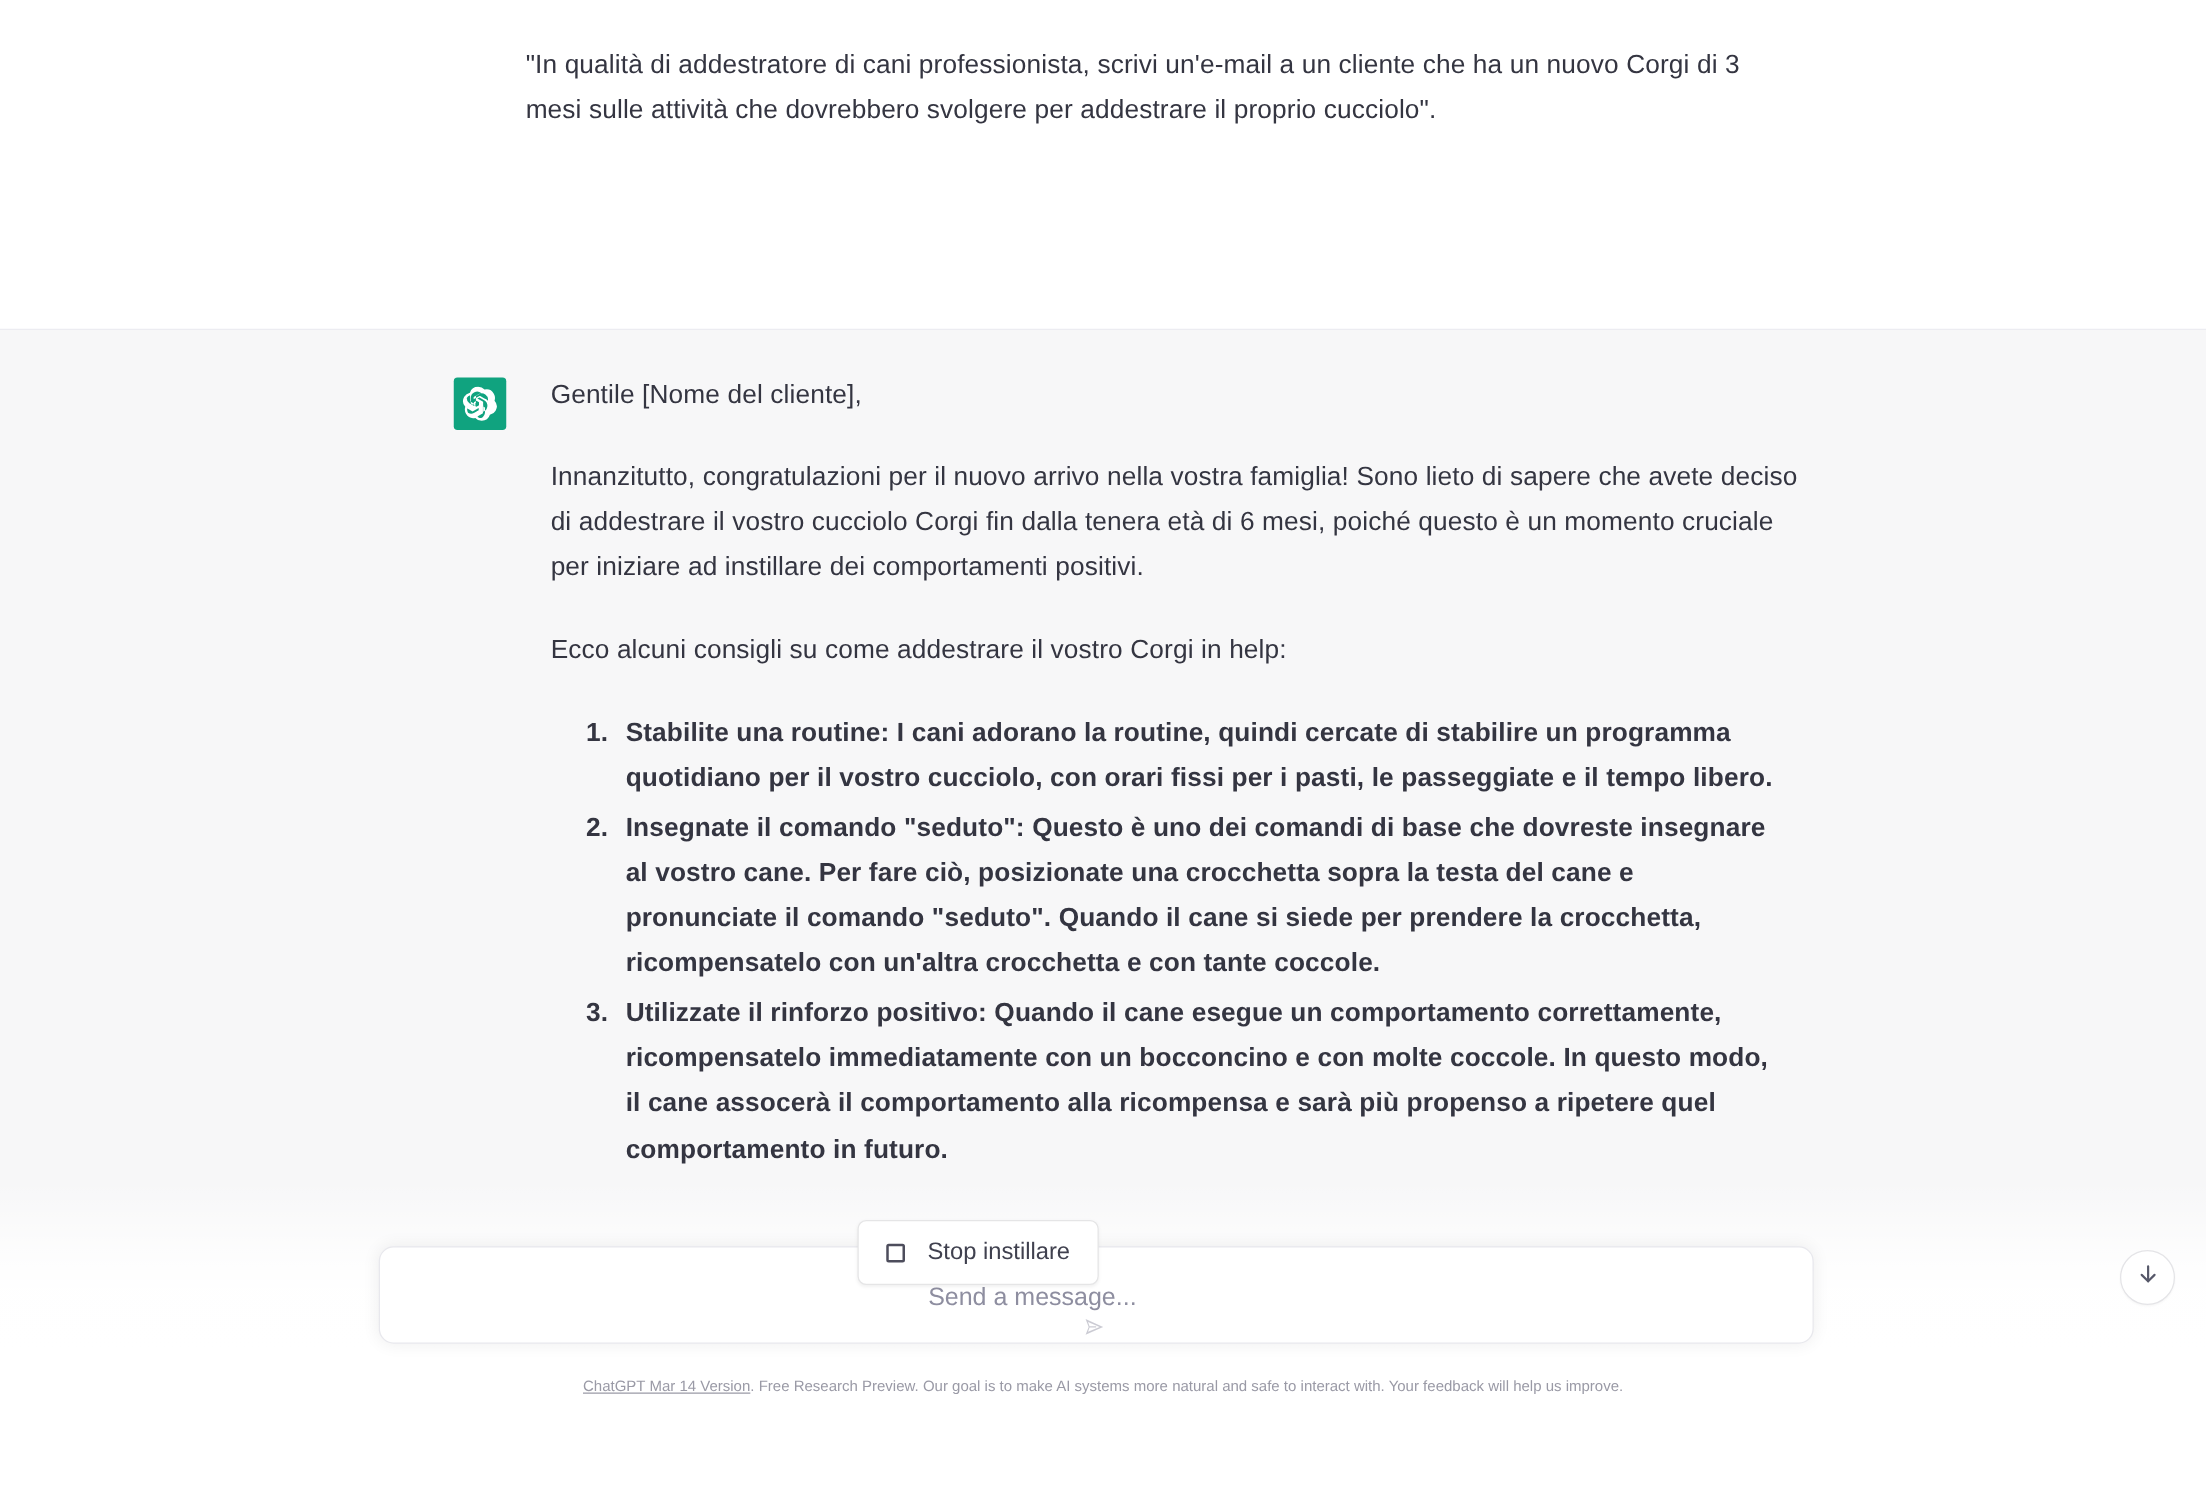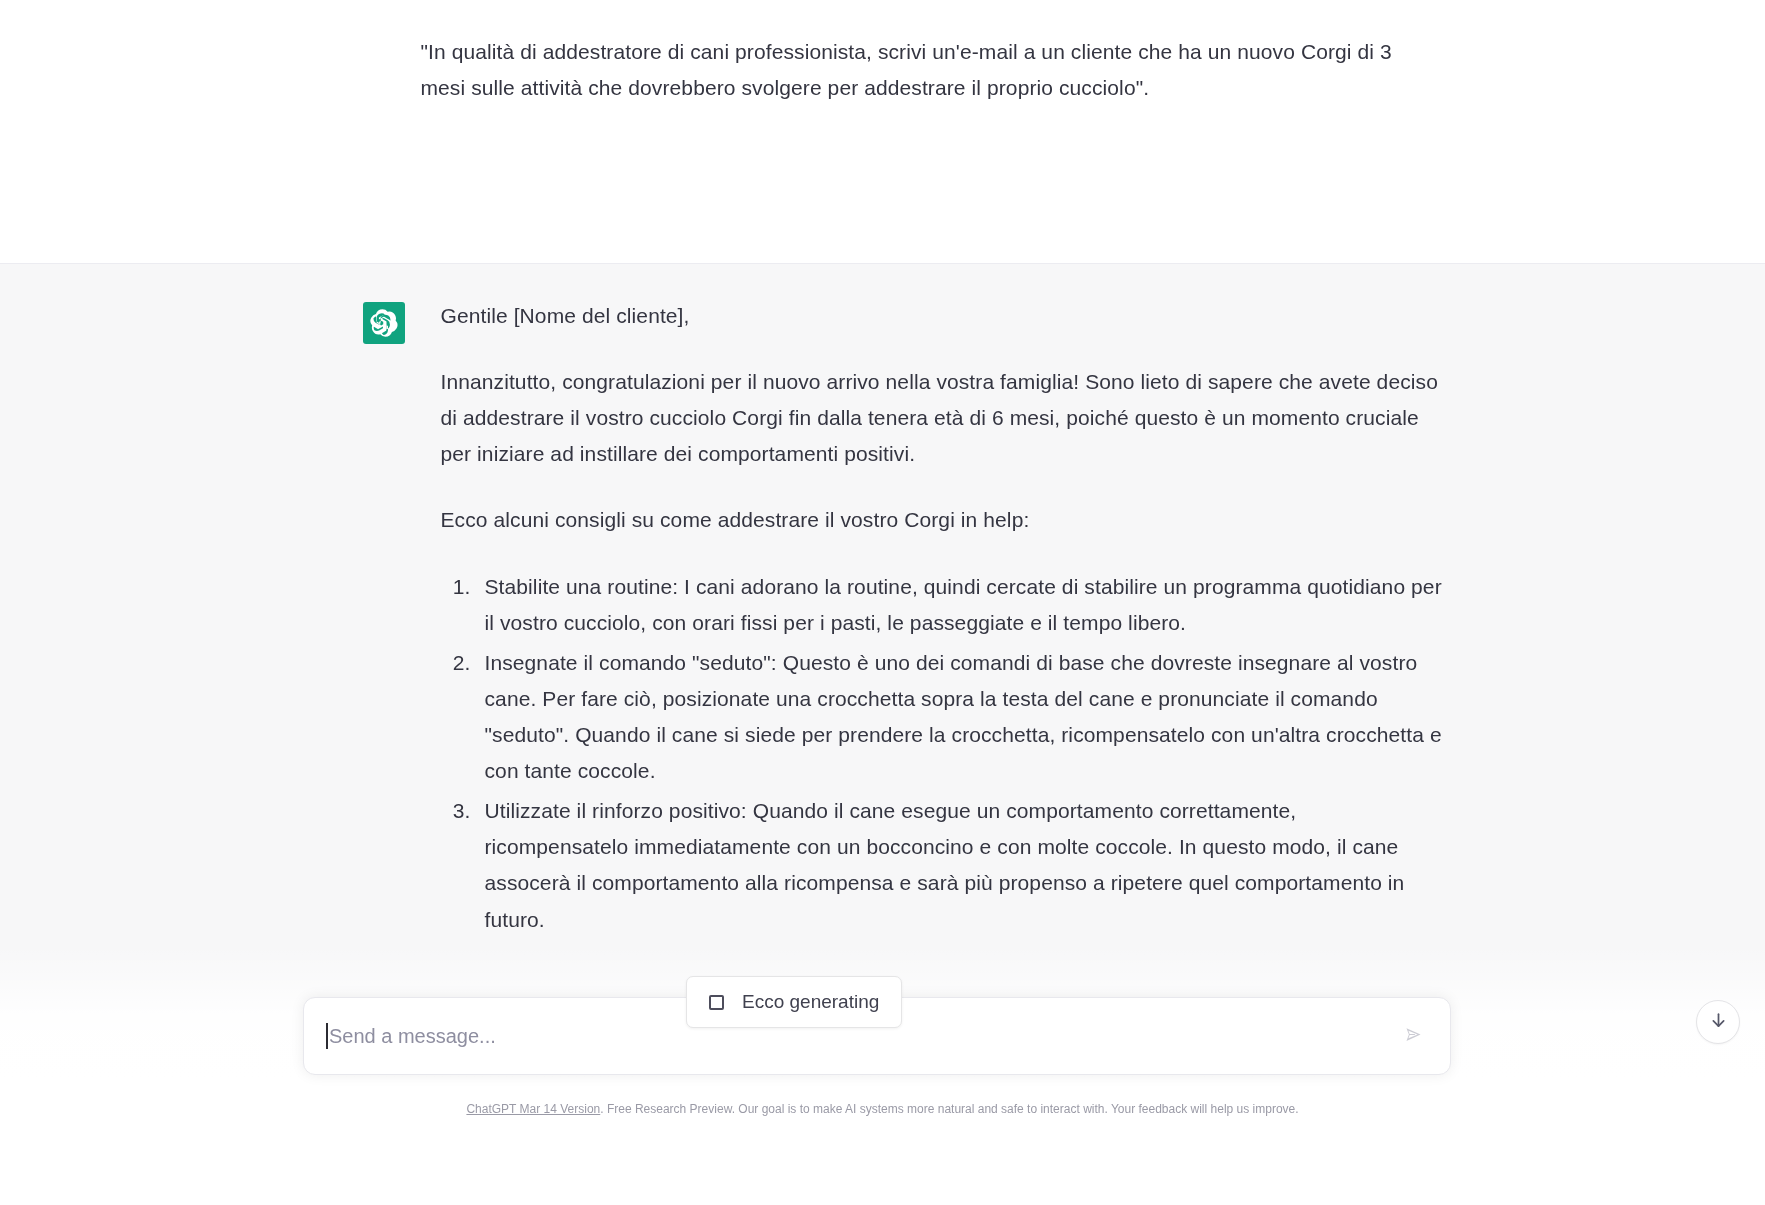--- a/index.html
+++ b/index.html
@@ -61,23 +61,24 @@
     font-size: 21px;
     line-height: 1.72;
     letter-spacing: .1px;
   }
   .content-col p {
     margin: 0 0 30px 0;
   }
   .content-col p:last-child { margin-bottom: 0; }
 
   ol.tips {
-    margin: 0;
+    margin: 16px;
     padding-left: 36px;
     list-style-position: outside;
+    font-weight: bold;
   }
   ol.tips li {
     margin: 0 0 4px 0;
     padding-left: 8px;
   }
 
   
   #user-block {
     position: absolute;
     left: 0; right: 0;
@@ -153,20 +154,21 @@
     top: 52px;
     width: 1148px;
     height: 78px;
     background: #ffffff;
     border: 1px solid #e8e8ed;
     border-radius: 12px;
     box-shadow: 0 0 14px rgba(0,0,0,.07);
     display: flex;
     align-items: center;
     padding: 0 26px 0 22px;
+    flex-direction: column;
   }
   #composer-caret {
     width: 2px;
     height: 26px;
     background: #2b2b32;
     flex: 0 0 auto;
     margin-right: 1px;
   }
   #composer-input {
     flex: 1 1 auto;
@@ -239,21 +241,21 @@
           <li>Stabilite una routine: I cani adorano la routine, quindi cercate di stabilire un programma quotidiano per il vostro cucciolo, con orari fissi per i pasti, le passeggiate e il tempo libero.</li>
           <li>Insegnate il comando "seduto": Questo è uno dei comandi di base che dovreste insegnare al vostro cane. Per fare ciò, posizionate una crocchetta sopra la testa del cane e pronunciate il comando "seduto". Quando il cane si siede per prendere la crocchetta, ricompensatelo con un'altra crocchetta e con tante coccole.</li>
           <li>Utilizzate il rinforzo positivo: Quando il cane esegue un comportamento correttamente, ricompensatelo immediatamente con un bocconcino e con molte coccole. In questo modo, il cane assocerà il comportamento alla ricompensa e sarà più propenso a ripetere quel comportamento in futuro.</li>
         </ol>
       </div>
     </div>
   </div>
 
   <div id="stop-generating">
     <span class="stop-square"></span>
-    <span>Ecco generating</span>
+    <span>Stop instillare</span>
   </div>
 
   <div id="scroll-bottom">
     <span>
       <svg width="19" height="19" viewBox="0 0 24 24" fill="none" stroke="#565869" stroke-width="2.2" stroke-linecap="round" stroke-linejoin="round" aria-hidden="true">
         <line x1="12" y1="4" x2="12" y2="19"></line>
         <polyline points="5.5 12.5 12 19 18.5 12.5"></polyline>
       </svg>
     </span>
   </div>

